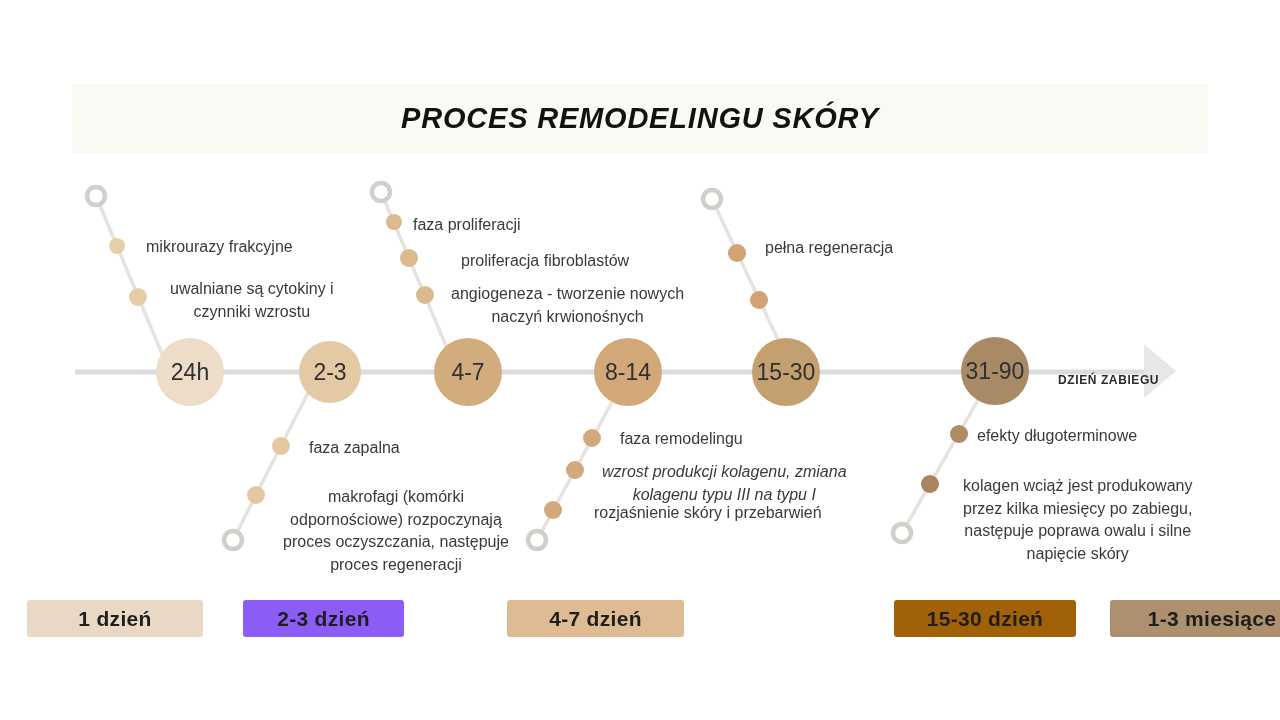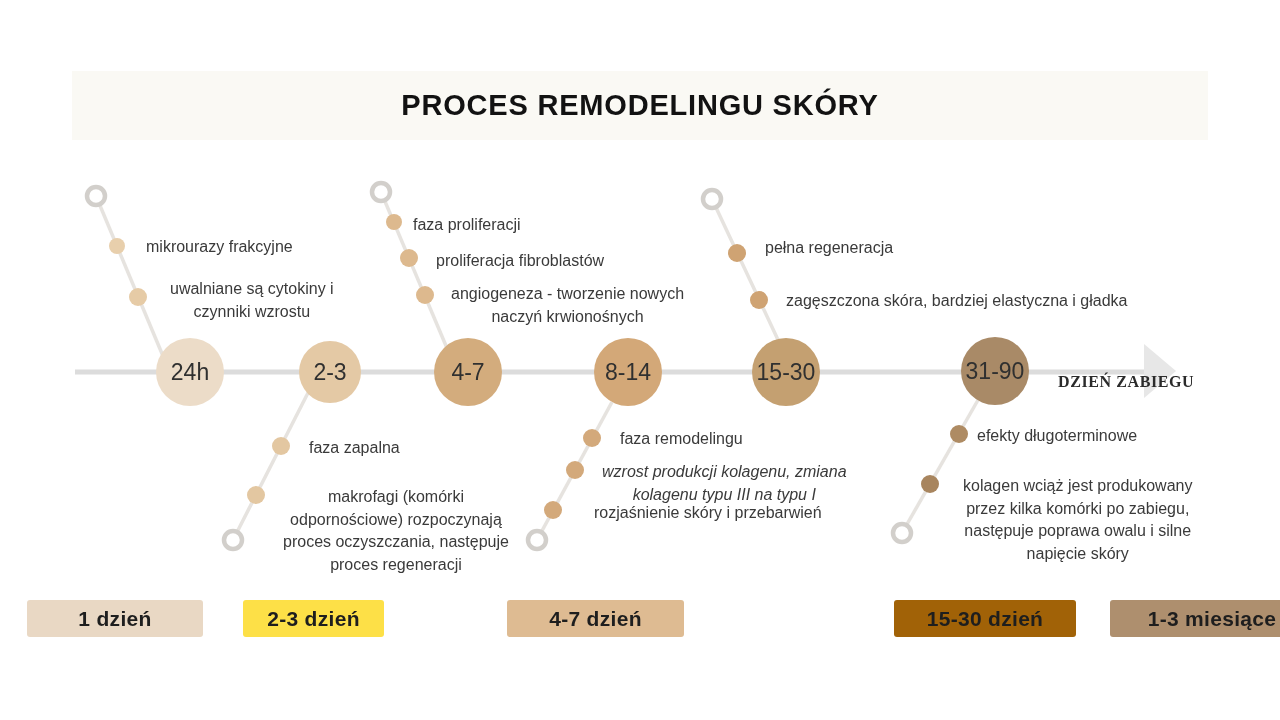--- a/index.html
+++ b/index.html
@@ -3,55 +3,54 @@
 <meta charset="utf-8">
 <style>
   html,body{margin:0;padding:0;background:#ffffff;}
   .canvas{
     position:relative;width:1280px;height:720px;overflow:hidden;
     background:#ffffff;
     font-family:"Liberation Sans","DejaVu Sans",sans-serif;
     color:#3a3a3a;
   }
   .title-strip{
-    position:absolute;left:72px;top:71px;width:1136px;height:69px;
+    position:absolute;left:72px;top:84px;width:1136px;height:69px;
     background:#faf9f4;
-    display:flex;align-items:center;justify-content:center;
+    display:flex;align-items:center;justify-content:center;font-style:italic;
   }
   .title-strip h1{
     margin:0;font-size:29px;font-weight:bold;letter-spacing:0.8px;
     color:#121212;white-space:nowrap;
   }
   svg.diagram{position:absolute;left:0;top:0;}
   .node-label{
     font-family:"Liberation Sans","DejaVu Sans",sans-serif;
     font-size:23px;fill:#303030;
   }
   .note{
     position:absolute;font-size:16px;line-height:1.42;color:#3a3a3a;
     white-space:pre-line;
     text-align:center;
   }
   .axis-label{
     position:absolute;left:1058px;top:373px;
-    font-size:16px;font-weight:bold;letter-spacing:0.6px;color:#2b2b2b;
+    font-size:12px;font-weight:bold;letter-spacing:0.6px;color:#2b2b2b;
     white-space:nowrap;
-    font-family:Liberation Serif, serif;
   }
   .legend{
     position:absolute;left:8px;top:600px;width:1280px;height:38px;
   }
   .legend-box{
     position:absolute;height:37px;border-radius:3px;
     display:flex;align-items:center;justify-content:center;
     font-size:21px;font-weight:bold;color:#1e1e1e;letter-spacing:0.3px;
     white-space:nowrap;
   }
   .lb1{left:19px;width:176px;background:#e9d8c4;}
-  .lb2{left:235px;width:141px;background:#fde047;}
+  .lb2{left:235px;width:161px;background:#8b5cf6;}
   .lb3{left:455px;width:177px;background:#debb92;margin-left:44px;}
   .lb4{left:678px;width:182px;background:#d6ad80;}
   .lb5{left:886px;width:182px;background:#a16207;}
   .lb6{left:1102px;width:204px;background:#ae8f6e;}
 </style>
 </head>
 <body>
 
 <div class="canvas">
 
@@ -107,38 +106,37 @@
     <text class="node-label" x="786" y="380" text-anchor="middle">15-30</text>
     <text class="node-label" x="995" y="379" text-anchor="middle">31-90</text>
   </svg>
 
   <div class="axis-label">DZIEŃ ZABIEGU</div>
 
   <div class="note" style="left:146px;top:236px;">mikrourazy frakcyjne</div>
   <div class="note" style="left:170px;top:278px;">uwalniane są cytokiny i
 czynniki wzrostu</div>
   <div class="note" style="left:413px;top:214px;">faza proliferacji</div>
-  <div class="note" style="left:436px;top:250px;">proliferacja fibroblastów</div>
+  <div class="note" style="left:461px;top:250px;">proliferacja fibroblastów</div>
   <div class="note" style="left:451px;top:283px;">angiogeneza - tworzenie nowych
 naczyń krwionośnych</div>
   <div class="note" style="left:765px;top:237px;">pełna regeneracja</div>
-  <div class="note" style="left:786px;top:290px;">zagęszczona skóra, bardziej elastyczna i gładka</div>
 
   <div class="note" style="left:309px;top:437px;">faza zapalna</div>
   <div class="note" style="left:283px;top:486px;">makrofagi (komórki
 odpornościowe) rozpoczynają
 proces oczyszczania, następuje
 proces regeneracji</div>
   <div class="note" style="left:620px;top:428px;">faza remodelingu</div>
   <div class="note" style="left:602px;top:461px;font-style:italic;">wzrost produkcji kolagenu, zmiana
 kolagenu typu III na typu I</div>
   <div class="note" style="left:594px;top:502px;">rozjaśnienie skóry i przebarwień</div>
   <div class="note" style="left:977px;top:425px;">efekty długoterminowe</div>
   <div class="note" style="left:963px;top:475px;">kolagen wciąż jest produkowany
-przez kilka komórki po zabiegu,
+przez kilka miesięcy po zabiegu,
 następuje poprawa owalu i silne
 napięcie skóry</div>
 
   <div class="legend">
     <div class="legend-box lb1">1 dzień</div>
     <div class="legend-box lb2">2-3 dzień</div>
     <div class="legend-box lb3">4-7 dzień</div>
     <div class="legend-box lb5">15-30 dzień</div>
     <div class="legend-box lb6">1-3 miesiące</div>
   </div>

